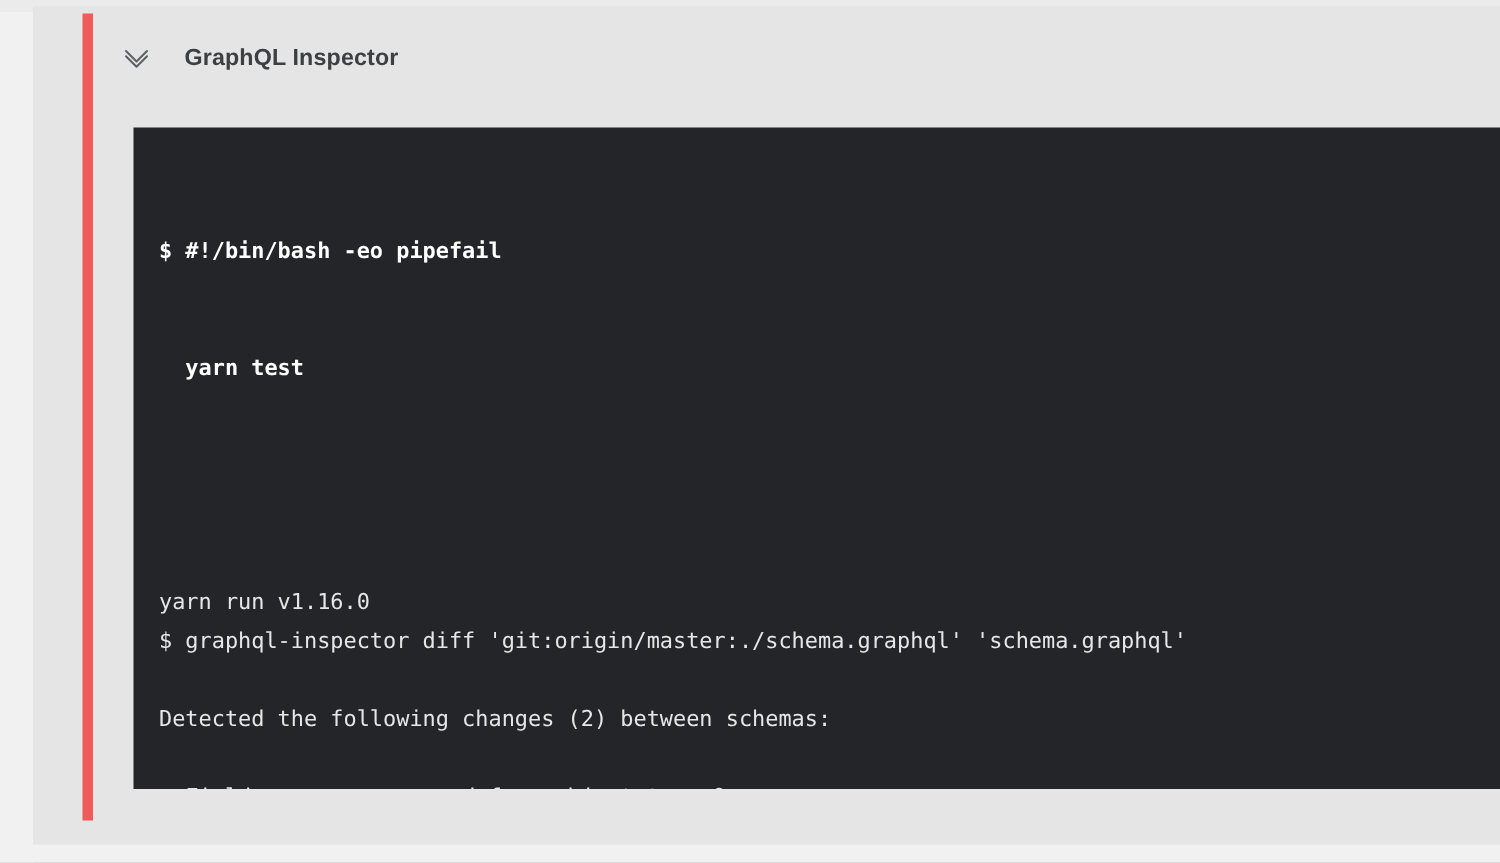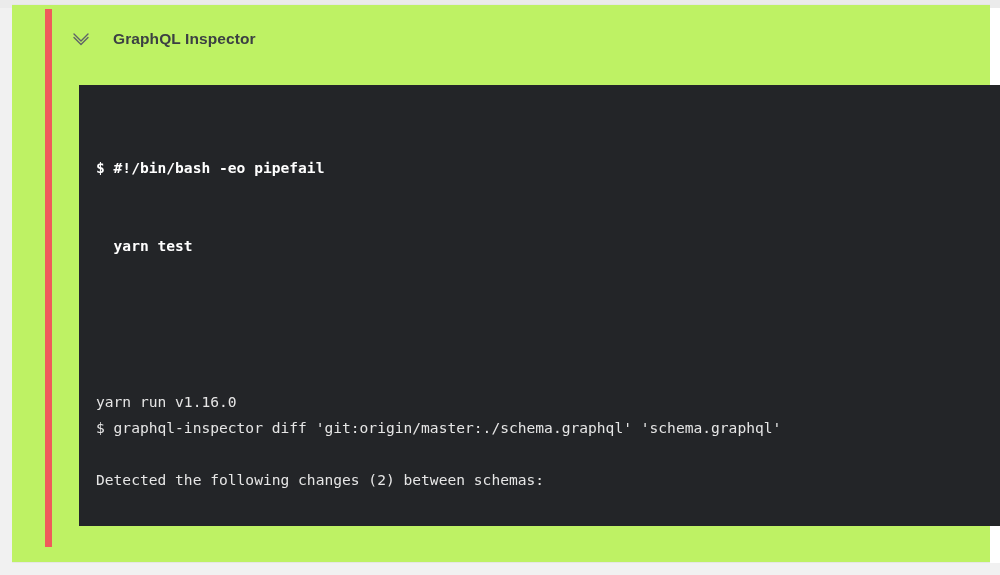--- a/index.html
+++ b/index.html
@@ -43,25 +43,25 @@
     left: 0;
     top: 563px;
     width: 1000px;
     height: 12px;
     background: #f1f1f1;
   }
 
   
   .card {
     position: absolute;
-    left: 12px;
+    left: 22px;
     top: 4px;
     width: 978px;
     height: 559px;
-    background: #bef264;
+    background: #e5e5e5;
     border-top: 1px solid #e6e6e6;
     border-bottom: 1px solid #e6e6e6;
     box-sizing: border-box;
   }
 
   
   .status-rail {
     position: absolute;
     left: 33px;
     top: 4px;

